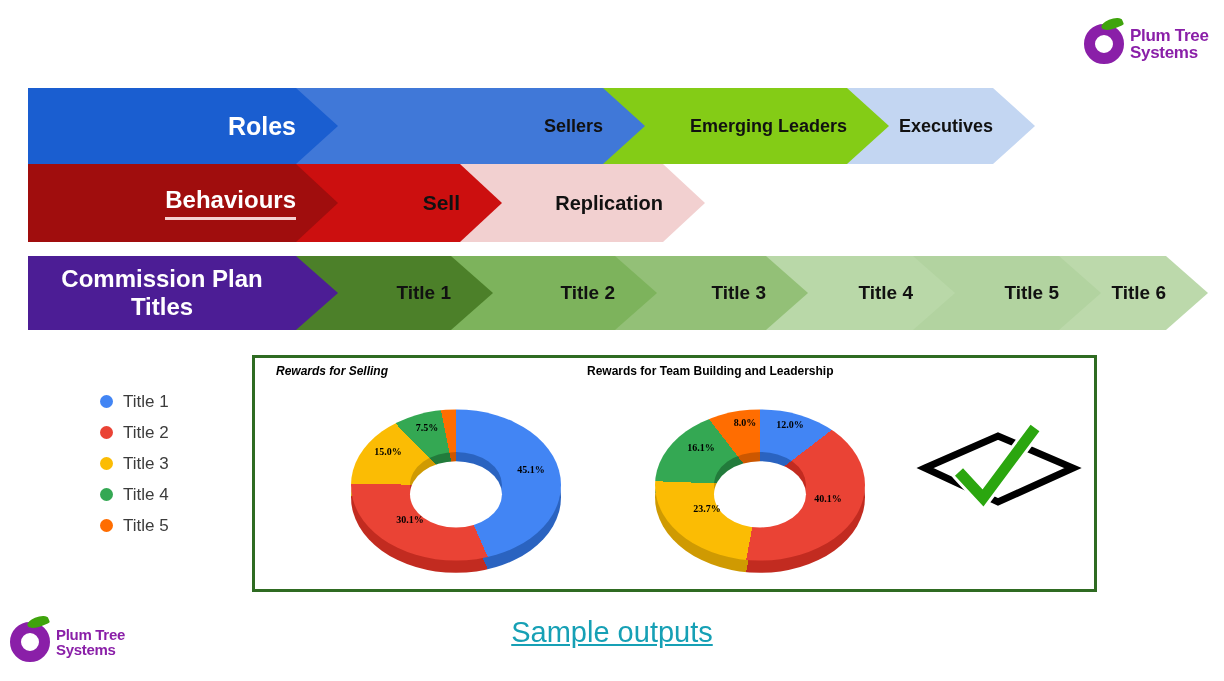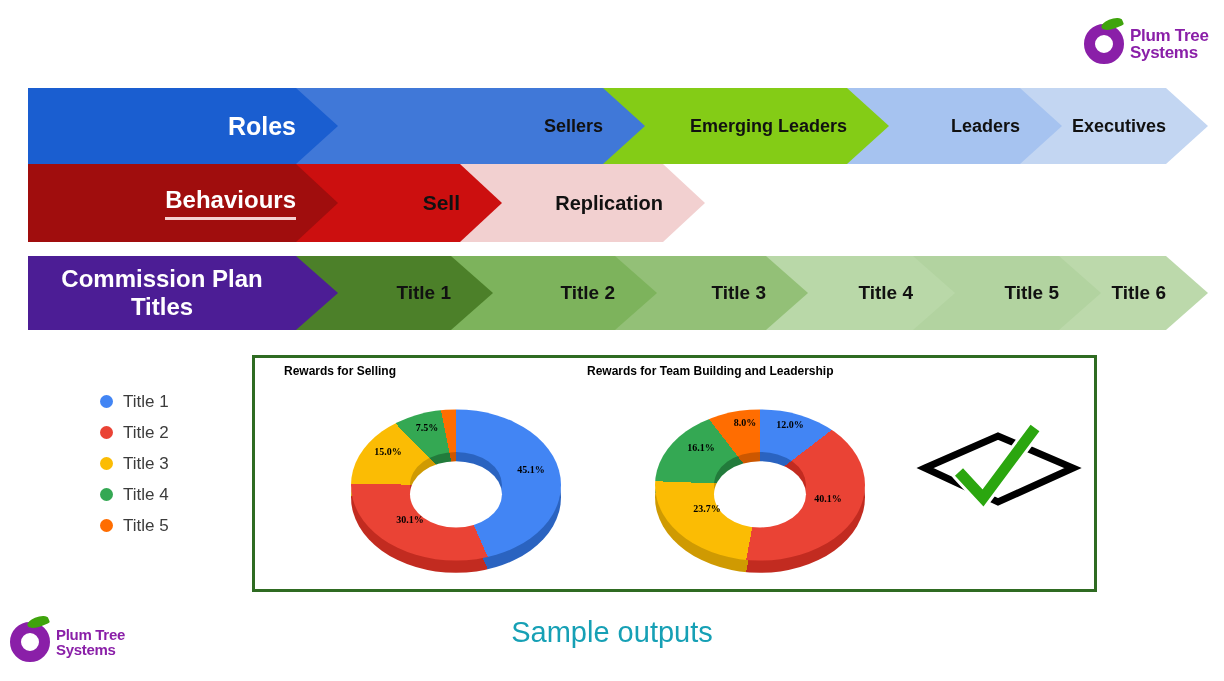--- a/index.html
+++ b/index.html
@@ -63,21 +63,21 @@
   .legend-item { display:flex; align-items:center; gap:10px; height:31px; }
   .dot { width:13px; height:13px; border-radius:50%; }
   .legend-label { font-size:17px; color:#3c3c3c; }
   .dot-1{background:#4285f4}.dot-2{background:#ea4335}.dot-3{background:#fbbc04}
   .dot-4{background:#34a853}.dot-5{background:#ff6d01}
 
   
   .sample-box { position:absolute; left:252px; top:355px; width:845px; height:237px;
     border:3px solid #2f6b22; background:#fff; }
   .chart-title { position:absolute; font-size:12px; font-weight:bold; color:#000; white-space:nowrap; }
-  .ct1 { left:29px; top:6px; }
+  .ct1 { left:21px; top:6px;font-style:italic; }
   .ct2 { left:332px; top:6px; }
 
   
   .donut { position:absolute; width:210px; height:210px; transform:scaleY(0.72); }
   .d1 { left:96px; top:22px; }
   .d2 { left:400px; top:22px; }
   .ring { position:absolute; inset:0; border-radius:50%; }
   .ring-b { transform:translateY(17px); }
   .holew, .hole { position:absolute; left:59px; top:59px; width:92px; height:92px; border-radius:50%; }
   .hole { background:#fff; transform:translateY(13px); }
@@ -89,21 +89,21 @@
   .slice-label { position:absolute; transform:translate(-50%,-50%); font-size:10px; font-weight:bold; color:#000; z-index:5;font-family:Liberation Serif, serif; }
   
   .l1a{left:276px;top:111px}.l1b{left:155px;top:161px}.l1c{left:133px;top:93px}.l1d{left:172px;top:69px}
   
   .l2a{left:535px;top:66px}.l2b{left:573px;top:140px}.l2c{left:452px;top:150px}.l2d{left:446px;top:89px}.l2e{left:490px;top:64px}
 
   .checkbox-art { position:absolute; left:658px; top:62px; }
 
   
   .footer-link-wrap { position:absolute; left:0; top:616px; width:1224px; text-align:center; }
-  .footer-link { font-size:29px; color:#16a0b5; cursor:pointer;text-align:center; }
+  .footer-link { font-size:29px; color:#16a0b5; text-decoration:underline; cursor:pointer;text-align:center; }
 </style>
 </head>
 <body>
 
 <div class="page">
 
   <div class="logo logo-top">
     <div class="plum">
       <div class="leaf"></div>
     </div>
@@ -115,23 +115,20 @@
 
   <div class="chev-row row-roles">
     <div class="seg seg-head r1s1">
         <span>Roles</span>
       </div>
     <div class="seg r1s2">
         <span>Sellers</span>
       </div>
     <div class="seg r1s3">
         <span>Emerging Leaders</span>
-      </div>
-    <div class="seg r1s4">
-        <span>Leaders</span>
       </div>
     <div class="seg r1s5">
         <span>Executives</span>
       </div>
   </div>
 
   <div class="chev-row row-behaviours">
     <div class="seg seg-head r2s1">
         <span class="ul">Behaviours</span>
       </div>

